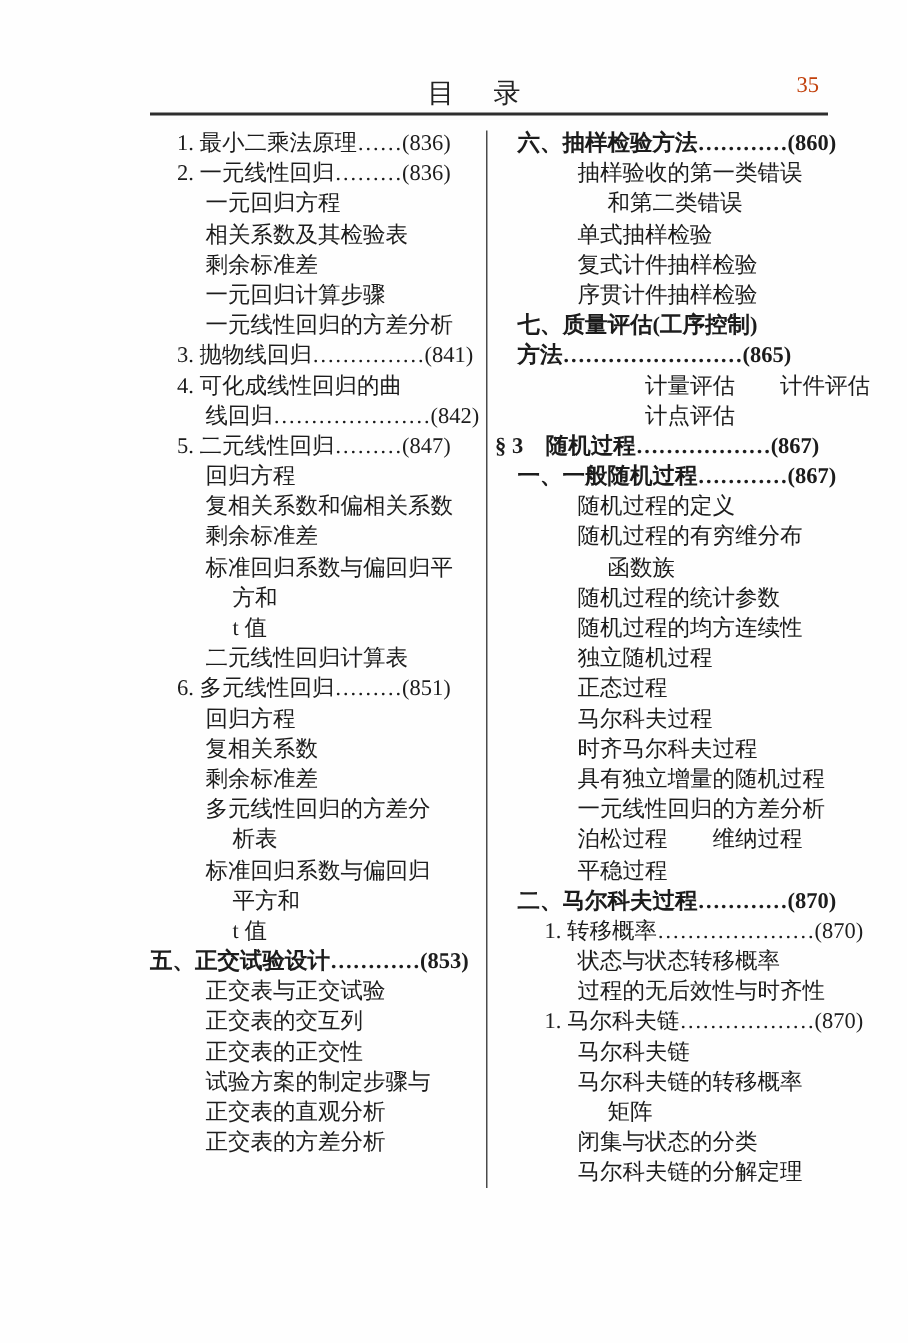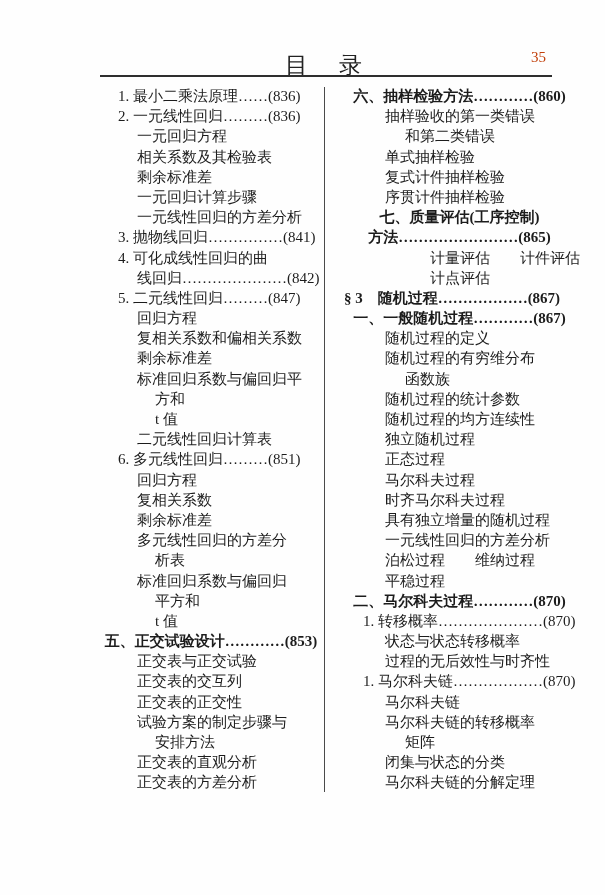--- a/index.html
+++ b/index.html
@@ -13,21 +13,21 @@
     height: 895px;
     background: #fefefe;
     font-family: "Liberation Serif", "DejaVu Serif", serif;
     color: #1c1c1c;
     overflow: hidden;
   }
   .header-title {
     position: absolute;
     top: 50px;
     left: 285px;
-    font-size: 23px;
+    font-size: 18px;
     letter-spacing: 4px;
     white-space: nowrap;
     color: #222;
   }
   .page-number {
     position: absolute;
     top: 49px;
     left: 531px;
     font-size: 15px;
     color: #c2410c;
@@ -51,21 +51,21 @@
   .col {
     position: absolute;
     top: 86px;
     font-size: 15px;
     line-height: 20.2px;
     white-space: nowrap;
   }
   .col-left  { left: 100px; width: 222px; }
   .col-right { left: 330px; width: 244px; }
   .toc-line { height: 20.2px; overflow: visible; }
-  .toc-line.bold { font-weight: bold; text-align: center; }
+  .toc-line.bold { font-weight: bold; }
   
   .col-left  .lv0 { margin-left: 0; }
   .col-left  .lv1 { margin-left: 18px; }
   .col-left  .lv2 { margin-left: 37px; }
   .col-left  .lv3 { margin-left: 55px; }
   
   .col-right .lv0 { margin-left: 0; }
   .col-right .lv1 { margin-left: 15px; }
   .col-right .lv2 { margin-left: 33px; text-align: right; }
   .col-right .lv3 { margin-left: 55px; }
@@ -106,21 +106,20 @@
       <div class="toc-line lv2">多元线性回归的方差分</div>
       <div class="toc-line lv3">析表</div>
       <div class="toc-line lv2">标准回归系数与偏回归</div>
       <div class="toc-line lv3">平方和</div>
       <div class="toc-line lv3">t 值</div>
       <div class="toc-line lv0 bold">五、正交试验设计…………(853)</div>
       <div class="toc-line lv2">正交表与正交试验</div>
       <div class="toc-line lv2">正交表的交互列</div>
       <div class="toc-line lv2">正交表的正交性</div>
       <div class="toc-line lv2">试验方案的制定步骤与</div>
-      <div class="toc-line lv3">安排方法</div>
       <div class="toc-line lv2">正交表的直观分析</div>
       <div class="toc-line lv2">正交表的方差分析</div>
     </div>
   <div class="col col-right" id="col-right">
       <div class="toc-line lv1 bold">六、抽样检验方法…………(860)</div>
       <div class="toc-line lv3">抽样验收的第一类错误</div>
       <div class="toc-line lv5">和第二类错误</div>
       <div class="toc-line lv3">单式抽样检验</div>
       <div class="toc-line lv3">复式计件抽样检验</div>
       <div class="toc-line lv3">序贯计件抽样检验</div>

